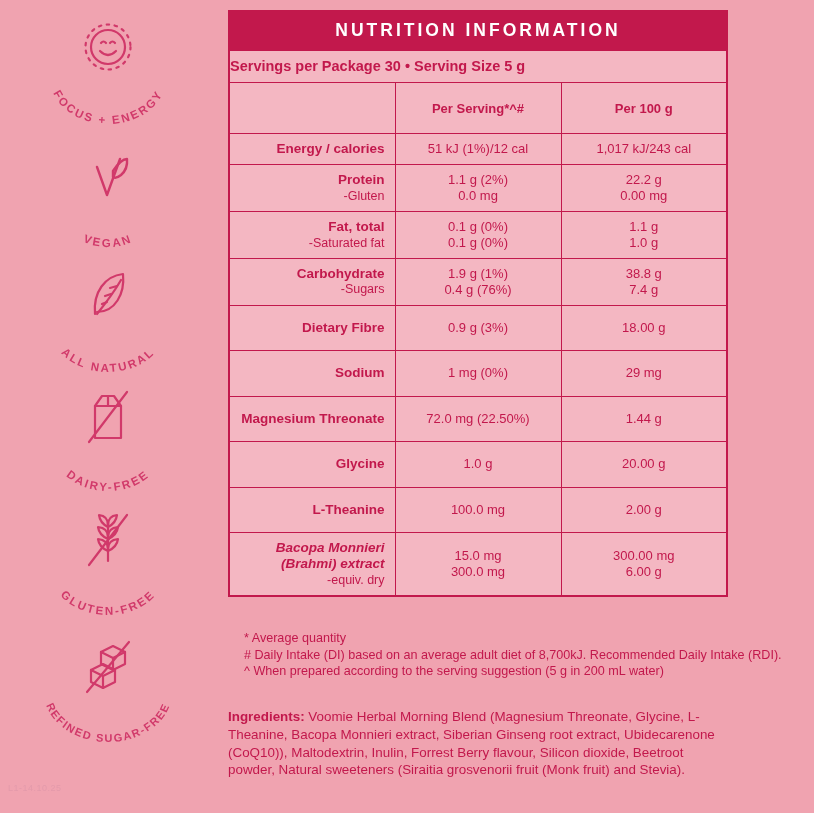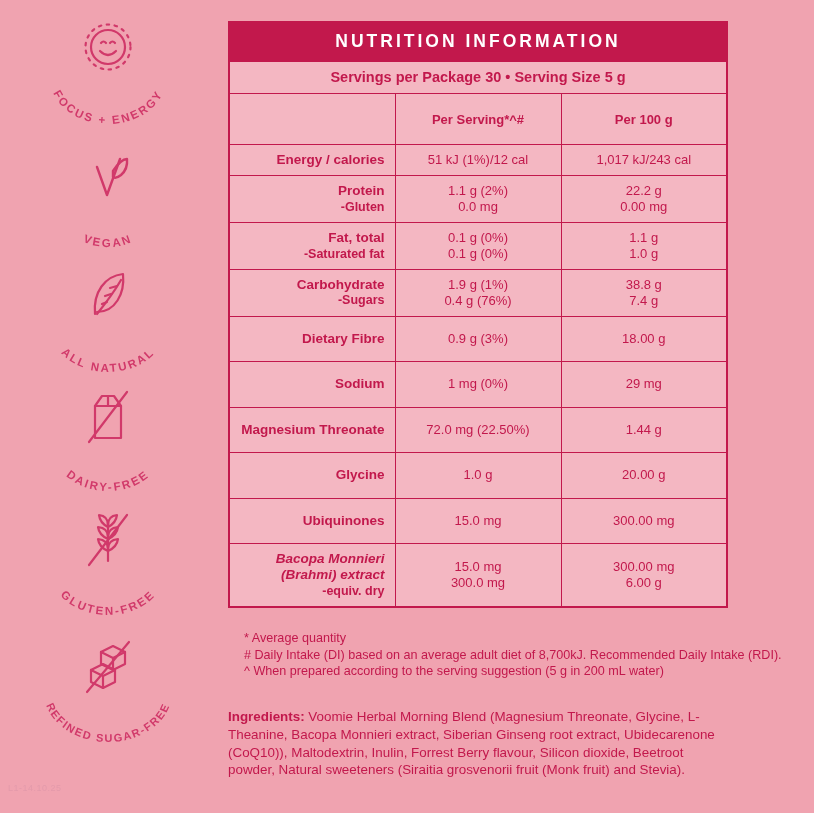--- a/index.html
+++ b/index.html
@@ -52,21 +52,21 @@
     font-size: 11.5px;
     font-weight: bold;
     letter-spacing: 2.2px;
     fill: #d1396a;
   }
 
   
   .panel {
     position: absolute;
     left: 228px;
-    top: 21px;
+    top: 10px;
     width: 500px;
   }
   table.nutri {
     width: 500px;
     border-collapse: collapse;
     background: #f4b7c2;
     border: 2px solid #c2184c;
     table-layout: fixed;
   }
   table.nutri td, table.nutri th {
@@ -78,21 +78,21 @@
     background: #c2184c;
     color: #ffffff;
     font-size: 17.5px;
     font-weight: bold;
     letter-spacing: 3px;
     text-align: center;
     padding: 8px 0 9px 0 !important;
     border: none !important;
   }
   .hdr-serv {
-    text-align: center;
+    text-align: left;
     font-size: 14.5px;
     font-weight: bold;
     color: #c2184c;
     padding: 7px 0 8px 0 !important;
   }
   .colhdr {
     text-align: center;
     font-size: 13px;
     font-weight: bold;
     color: #c2184c;
@@ -101,21 +101,21 @@
   }
   .col-blank { border-left: none !important; border-top: none !important; }
   .rlabel {
     text-align: right;
     font-size: 13.5px;
     font-weight: bold;
     padding: 7px 10px 7px 6px !important;
     line-height: 1.22;
   }
   .rlabel .sub {
-    font-weight: bold;
+    font-weight: normal;
     font-size: 12.5px;
     display: block;
   }
   .rval {
     text-align: center;
     font-size: 13px;
     padding: 7px 4px !important;
     line-height: 1.22;
   }
   .rval .sub { display: block; }
@@ -349,26 +349,26 @@
       <td class="rval">72.0 mg (22.50%)</td>
       <td class="rval">1.44 g</td>
     </tr>
 
     <tr>
       <td class="rlabel" style="padding-top:14px !important;padding-bottom:14px !important">Glycine</td>
       <td class="rval">1.0 g</td>
       <td class="rval">20.00 g</td>
     </tr>
 
-
-    <tr>
-      <td class="rlabel" style="padding-top:14px !important;padding-bottom:14px !important">Ubiquinones</td>
-      <td class="rval">15.0 mg</td>
-      <td class="rval">300.00 mg</td>
-    </tr>
+    <tr>
+      <td class="rlabel" style="padding-top:14px !important;padding-bottom:14px !important">L-Theanine</td>
+      <td class="rval">100.0 mg</td>
+      <td class="rval">2.00 g</td>
+    </tr>
+
 
 
     <tr>
       <td class="rlabel">
         <span class="ital">Bacopa Monnieri (Brahmi) extract</span>
         <span class="sub">-equiv. dry</span>
       </td>
       <td class="rval">
         <span>15.0 mg</span>
         <span class="sub">300.0 mg</span>

